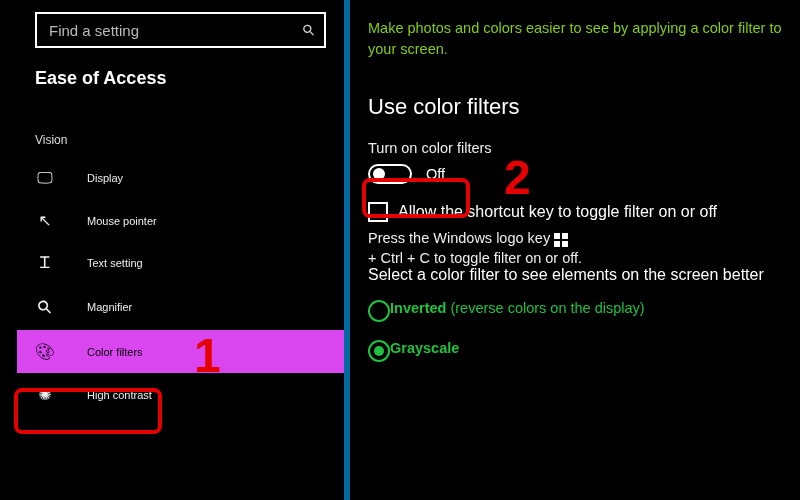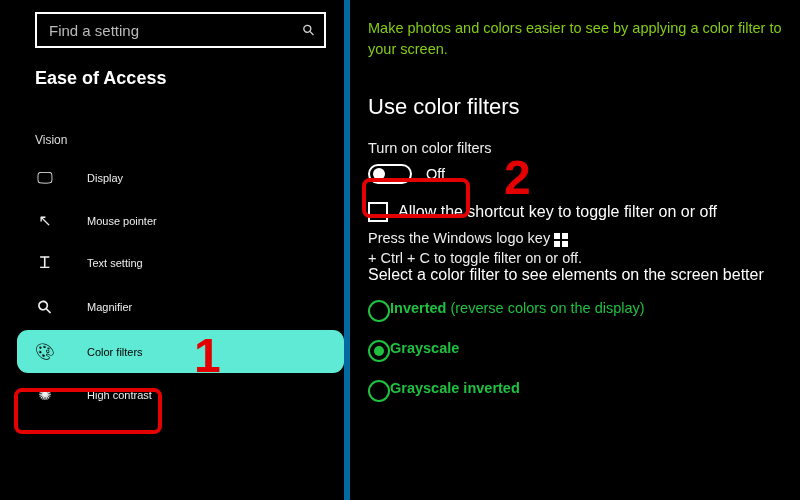--- a/index.html
+++ b/index.html
@@ -18,21 +18,21 @@
   }
   .search input::placeholder { color: #bbb; }
   .search .icon { color: #ccc; font-size: 15px; }
   .section-title { font-size: 18px; font-weight: 600; color: #fff; padding: 6px 18px 20px 18px; }
   .group-title { font-size: 12px; color: #ddd; padding: 24px 18px 10px 18px; }
   .nav-item {
     display: flex; align-items: center; gap: 32px;
     padding: 12px 18px; font-size: 11px; color: #eee; cursor: default;
   }
   .nav-item .icon { width: 20px; display: inline-flex; justify-content: center; font-size: 16px; }
-  .nav-item.selected { background: #5eead4; color: #000; border-radius: 11px; }
+  .nav-item.selected { background: #d946ef; color: #000; }
   .nav-item.selected .icon { color: #000; }
 
   .main { flex: 1; padding: 18px 18px 0 18px; overflow: hidden; }
   .intro { font-size: 14.5px; color: #84cc16; line-height: 1.45; margin-bottom: 34px; }
   .h2 { font-size: 22px; font-weight: 400; margin-bottom: 20px; }
   .label { font-size: 14.5px; color: #eee; margin-bottom: 8px; }
   .toggle-row { display: flex; align-items: center; gap: 14px; margin-bottom: 18px; }
   .toggle {
     width: 44px; height: 20px; border: 2px solid #fff; border-radius: 20px;
     position: relative; background: #000;
@@ -145,23 +145,19 @@
     <div class="select-label">Select a color filter to see elements on the screen better</div>
 
     <div class="radio-row">
       <div class="radio"></div>
       <div class="radio-label"><b>Inverted</b> <span class="radio-extra">(reverse colors on the display)</span></div>
     </div>
     <div class="radio-row">
       <div class="radio checked"></div>
       <div class="radio-label"><b>Grayscale</b></div>
     </div>
-    <div class="radio-row">
-      <div class="radio"></div>
-      <div class="radio-label"><b>Grayscale inverted</b></div>
-    </div>
   </div>
 </div>
 
 <div class="anno-box" style="left:14px; top:388px; width:148px; height:46px;"></div>
 <div class="anno-text" style="left:194px; top:328px;">1</div>
 <div class="anno-box" style="left:362px; top:178px; width:108px; height:40px;"></div>
 <div class="anno-text" style="left:504px; top:150px;">2</div>
 
 </body></html>

